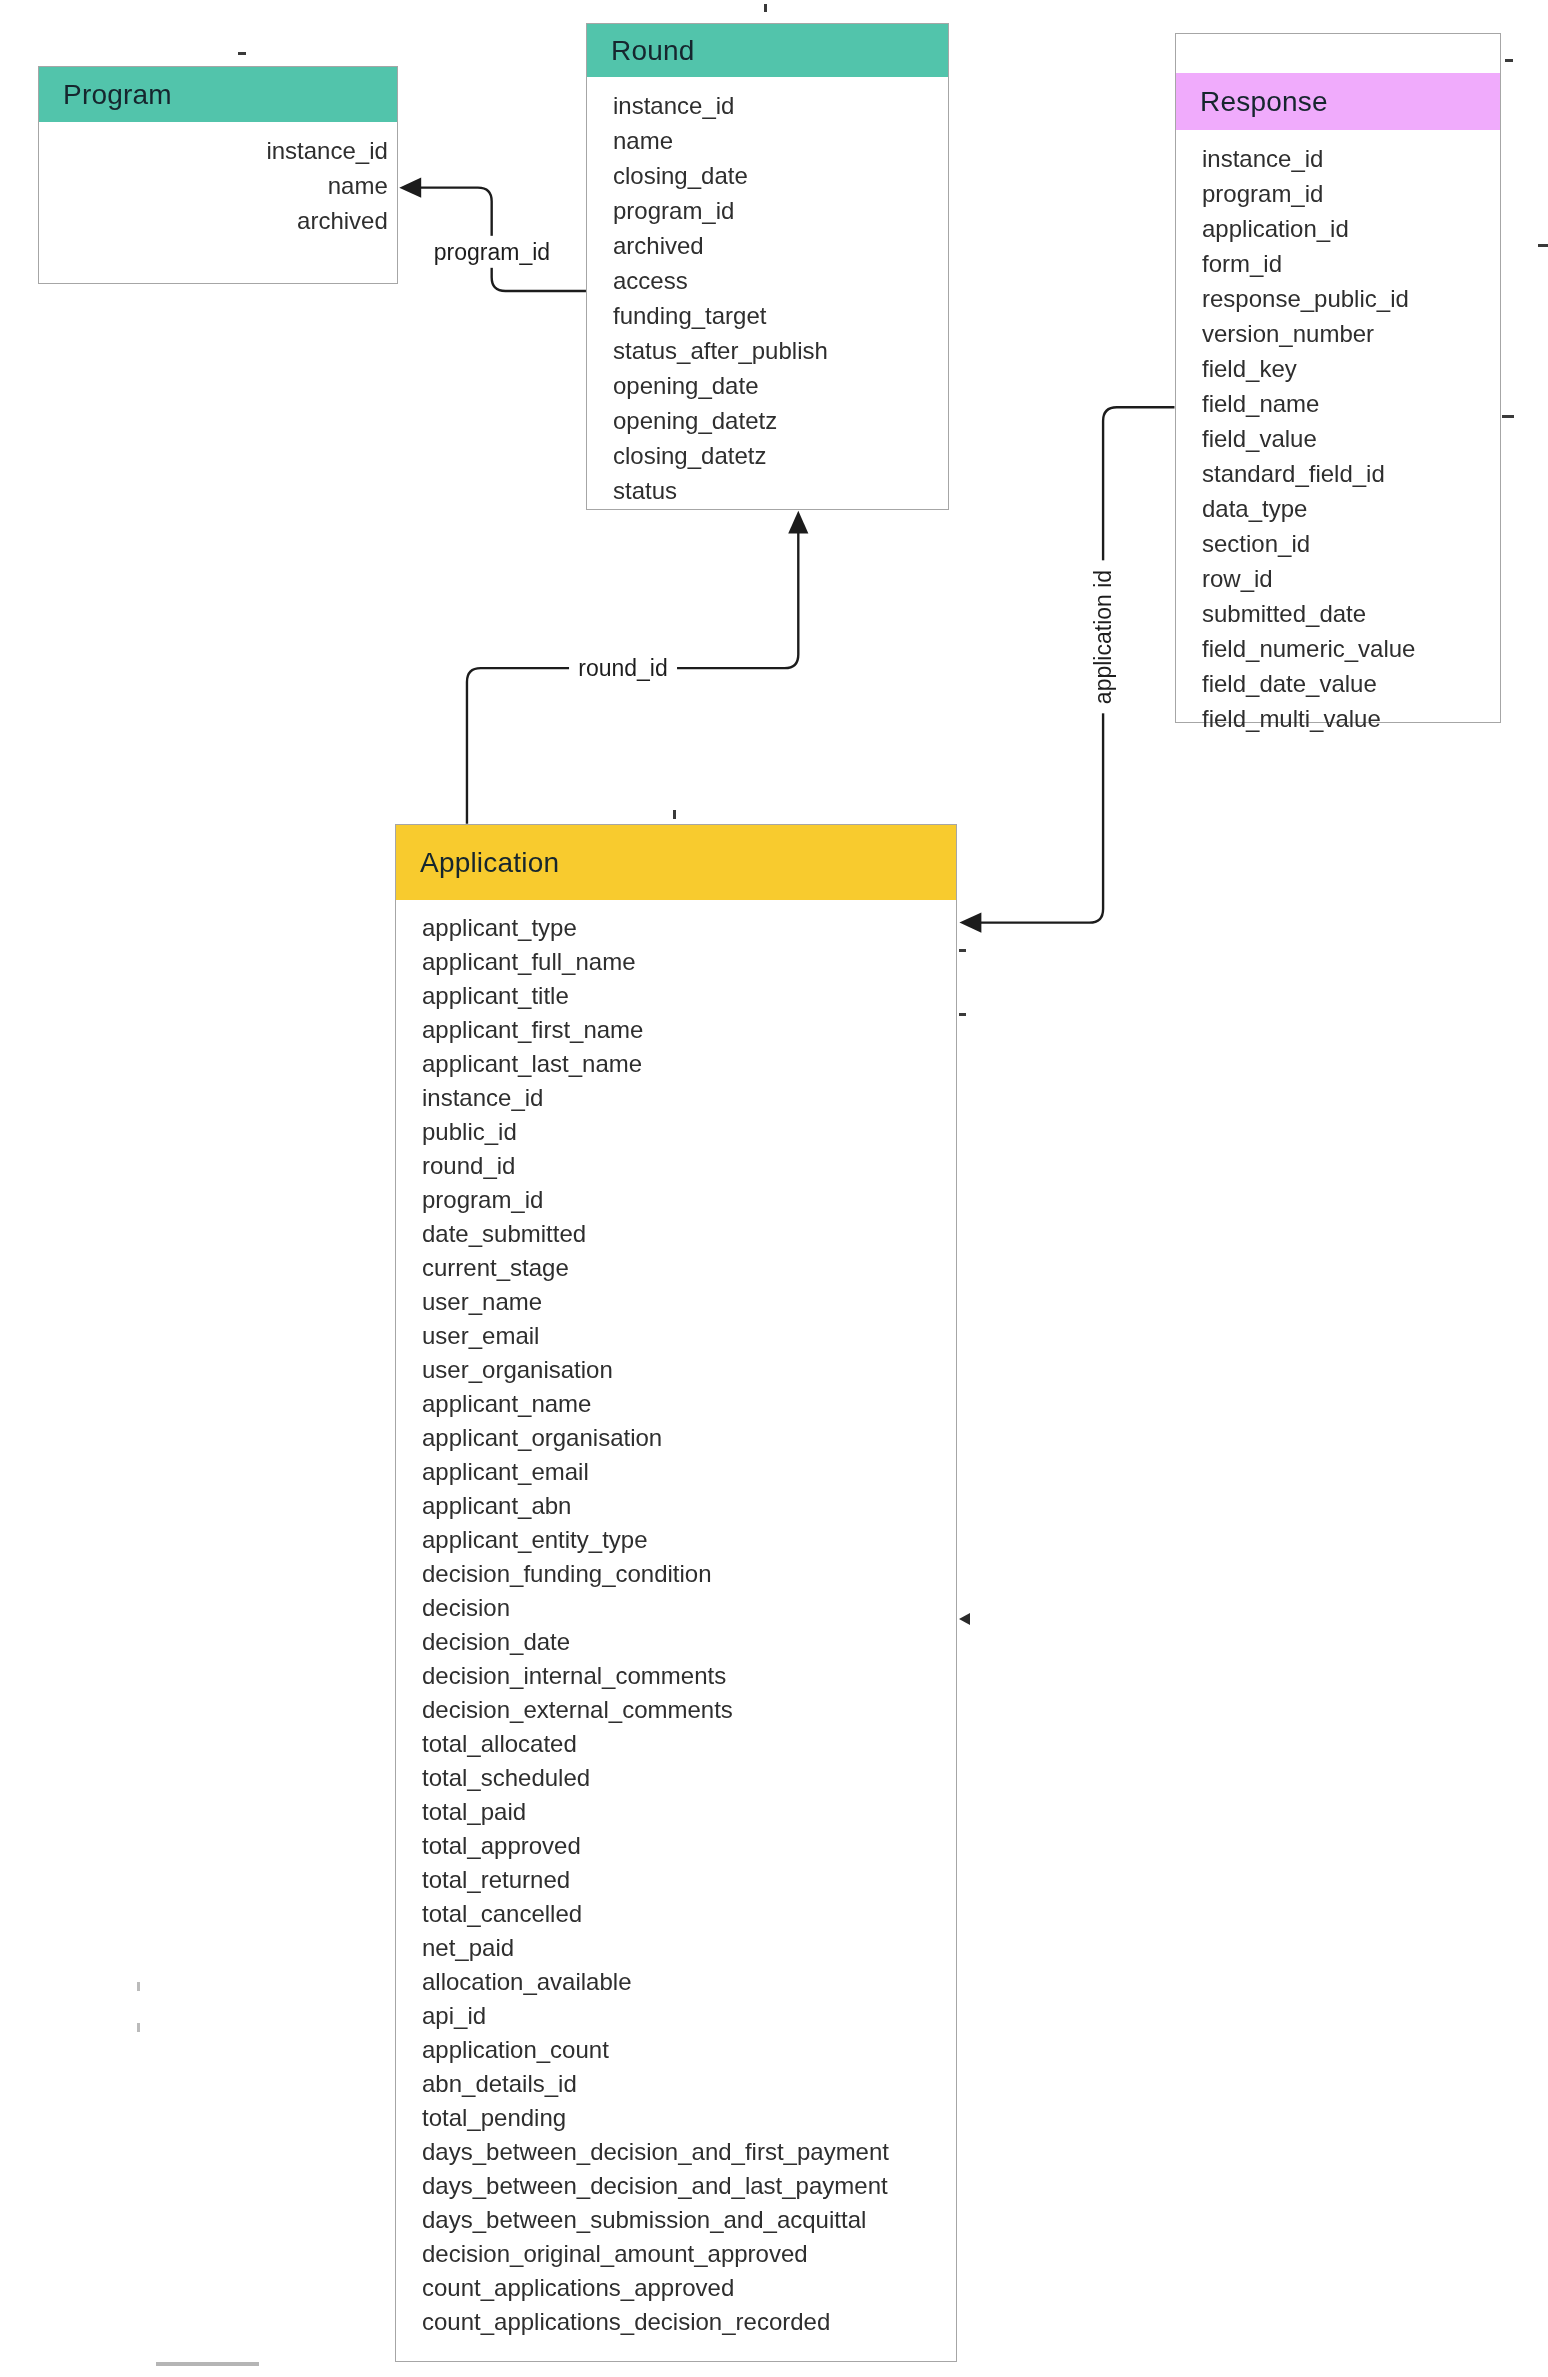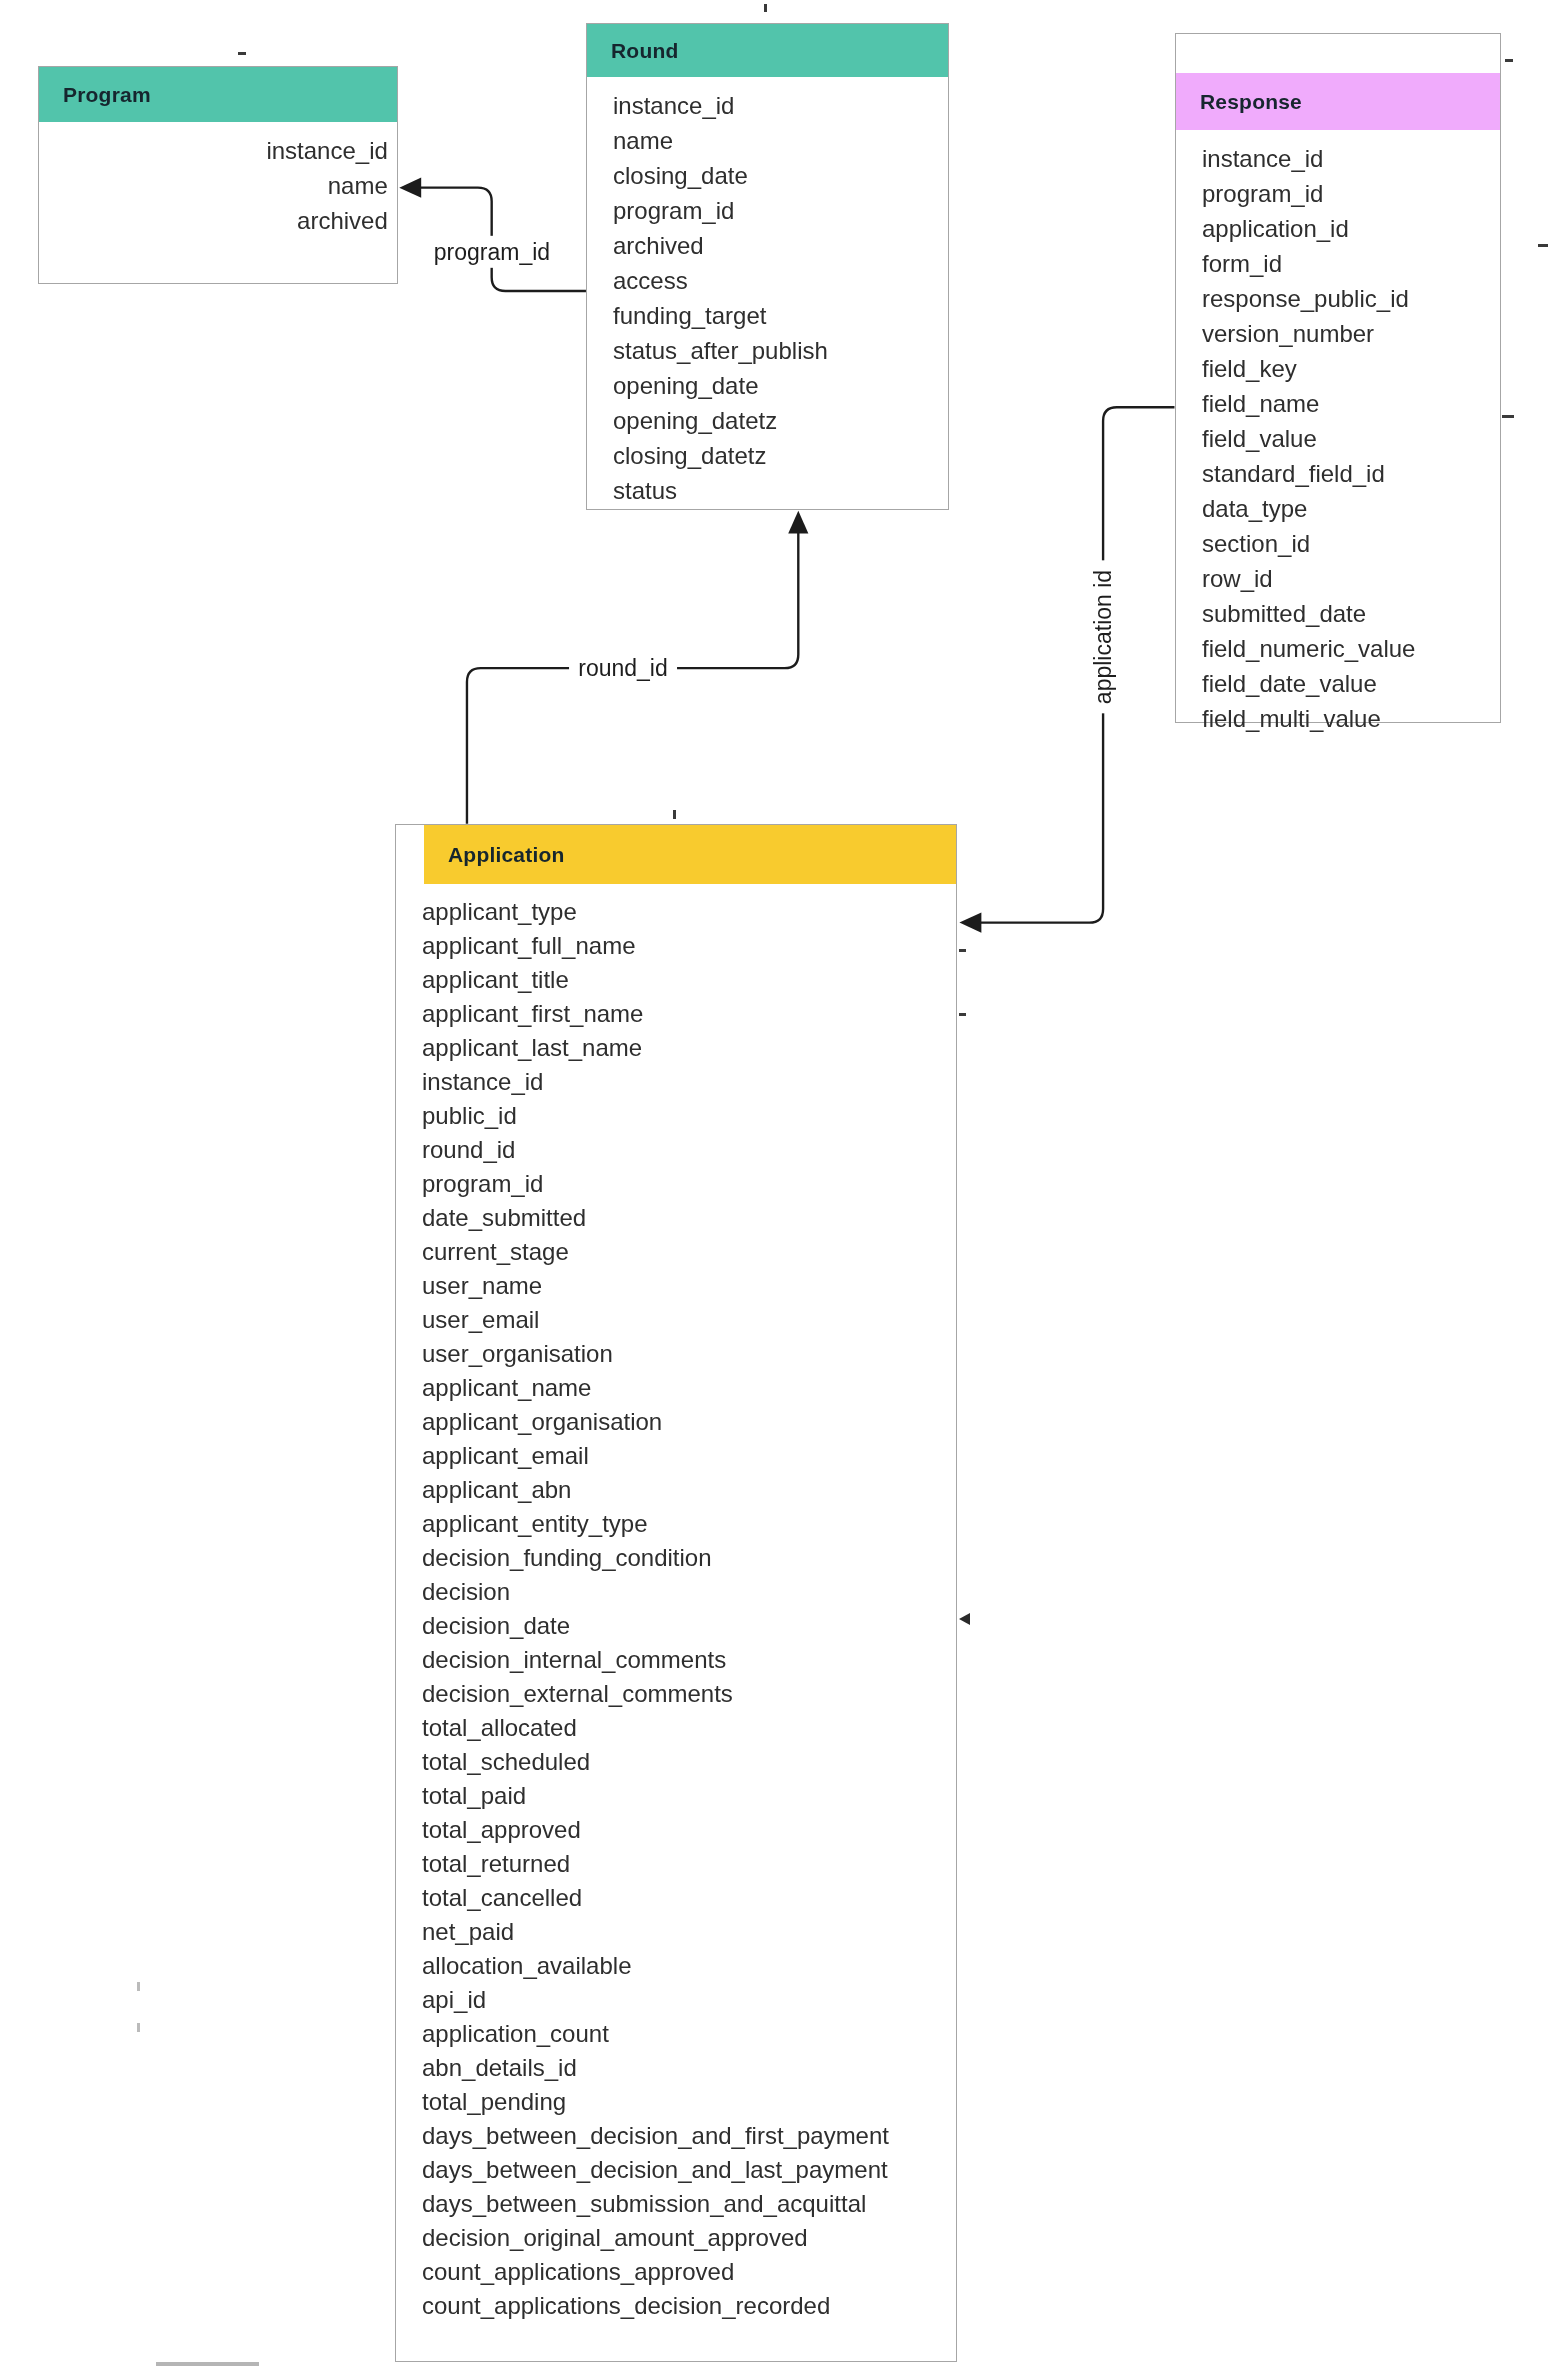--- a/index.html
+++ b/index.html
@@ -20,22 +20,22 @@
     background: #ffffff;
     border: 1.8px solid #a6a6a6;
     box-sizing: border-box;
     z-index: 1;
   }
   .entity-header {
     display: flex;
     align-items: center;
     padding: 0 24px;
     box-sizing: border-box;
-    font-weight: bold;
-    font-size: 21px;
+    font-weight: normal;
+    font-size: 28px;
     color: #16262e;
     letter-spacing: 0.2px;
   }
   .entity-fields {
     list-style: none;
     margin: 0;
     padding: 11px 9.2px 0 26px;
   }
   .entity-fields li {
     font-size: 24px;
@@ -46,21 +46,21 @@
   #entity-application .entity-fields li { line-height: 34px; }
 
   
   #entity-program     { left: 38px;   top: 66px;   width: 360px; height: 218px; text-align: right; }
   #entity-program .entity-header     { height: 55px; }
   #entity-round       { left: 586px;  top: 23px;   width: 363px; height: 487px; }
   #entity-round .entity-header       { height: 53px; }
   #entity-response    { left: 1175px; top: 33px;   width: 326px; height: 690px; }
   #entity-response .entity-header    { height: 57px; }
   #entity-application { left: 395px;  top: 824px;  width: 562px; height: 1538px; }
-  #entity-application .entity-header { height: 59px; margin-left: 28px; }
+  #entity-application .entity-header { height: 75px; }
 
   svg.connectors {
     position: absolute;
     left: 0; top: 0;
     z-index: 2;
     pointer-events: none;
   }
   svg.connectors path {
     fill: none;
     stroke: #1c1c1c;

